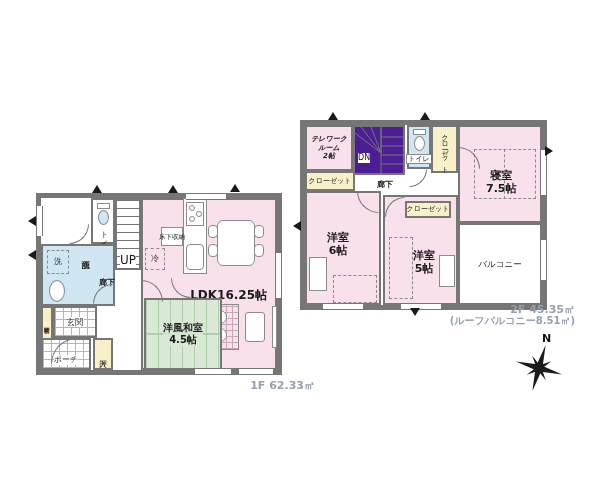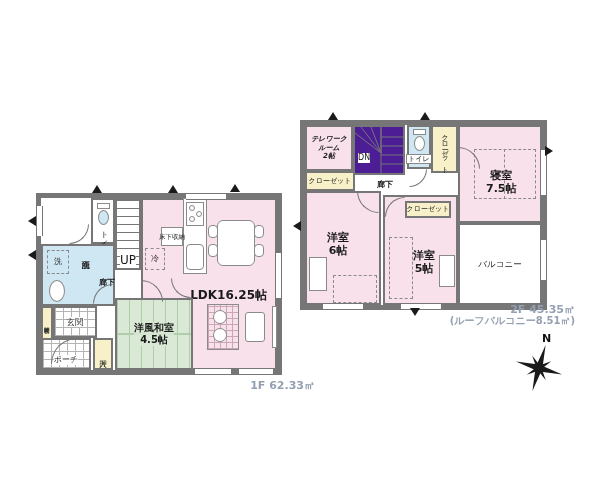--- a/index.html
+++ b/index.html
@@ -6,21 +6,21 @@
   #canvas{position:relative;width:600px;height:498px;background:#ffffff;overflow:hidden;
           font-family:"DejaVu Sans","Liberation Sans",sans-serif;color:#222;}
   .plan{position:absolute;border:5px solid #767676;box-sizing:border-box;background:#fff;}
   .room{position:absolute;border:2px solid #767676;box-sizing:border-box;
         display:flex;align-items:center;justify-content:center;text-align:center;}
   .pink{background:#f8e1eb;} .green{background:#d9e9d5;} .blue{background:#cfe7f3;} .yellow{background:#f7f0c8;}
   .tile{background-color:#fff;
         background-image:repeating-linear-gradient(0deg,#b5b5b5 0 1px,transparent 1px 8px),
                          repeating-linear-gradient(90deg,#b5b5b5 0 1px,transparent 1px 8px);align-items:center;}
   .tatami{background-image:repeating-linear-gradient(90deg,#afcdaa 0 1px,transparent 1px 12px),
-          linear-gradient(to bottom,transparent 49%,#afcdaa 49%,#afcdaa 51%,transparent 51%);}
+          linear-gradient(to bottom,transparent 49%,#afcdaa 49%,#afcdaa 51%,transparent 51%);margin-left:29px;}
   .stripes-h{background-image:repeating-linear-gradient(180deg,#767676 0 1px,transparent 1px 8px);}
   .lbl{font-size:9px;line-height:1.2;color:#1a1a1a;white-space:nowrap;}
   .bold{font-weight:bold;}
   .vlbl{writing-mode:vertical-rl;letter-spacing:1px;}
   .abs{position:absolute;}
   .furn{position:absolute;border:1.2px solid #8a8a8a;background:#fff;box-sizing:border-box;}
   .dash{border:1.2px dashed #8a8a8a;background:transparent;}
   .round{border-radius:50%;}
   .arc{position:absolute;box-sizing:border-box;border:1.2px solid #9a9a9a;background:transparent;}
   .win{position:absolute;background:#fff;box-sizing:border-box;}

